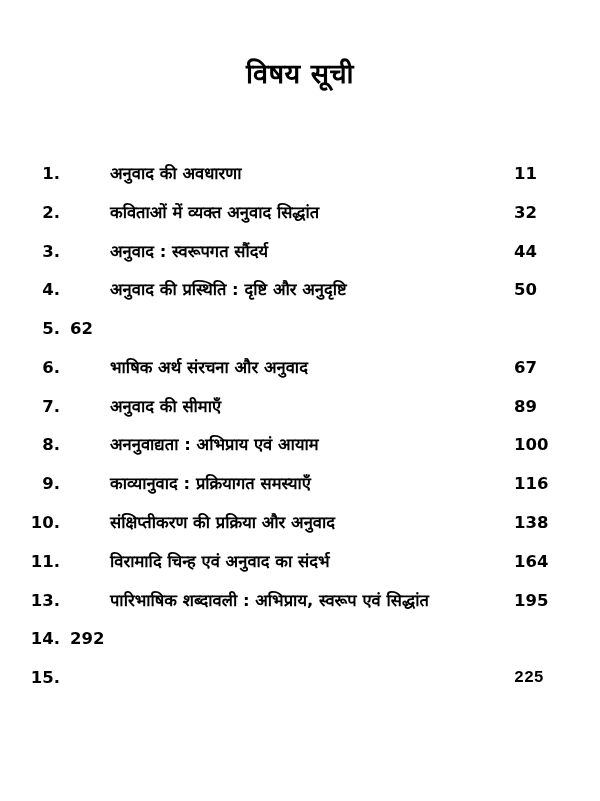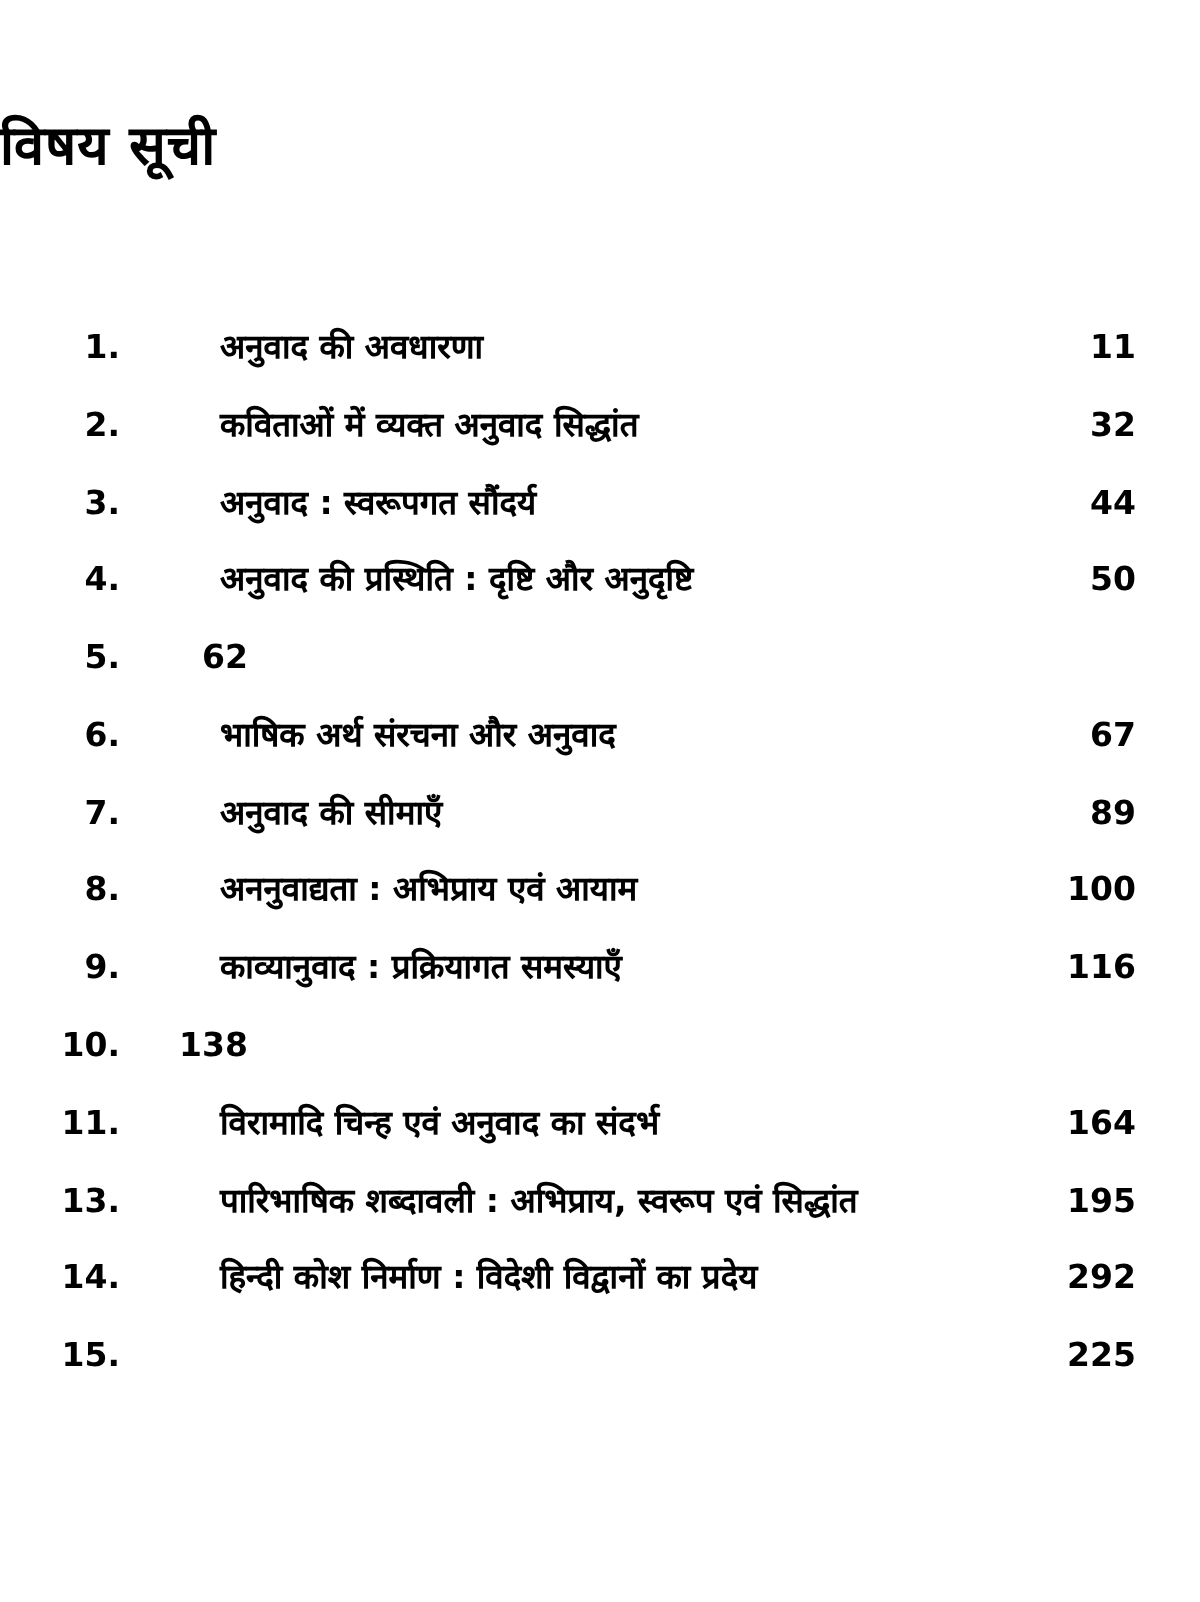--- a/index.html
+++ b/index.html
@@ -15,21 +15,21 @@
     overflow: hidden;
   }
   .page {
     width: 600px;
     height: 801px;
     position: relative;
     box-sizing: border-box;
     padding: 0;
   }
   .page-title {
-    text-align: left;
+    text-align: center;
     font-size: 27px;
     font-weight: bold;
     letter-spacing: 0.5px;
     margin-top: 56px;
     margin-bottom: 0;
     line-height: 1.3;
   }
   .toc {
     margin-top: 72px;
     padding-left: 30px;
@@ -56,25 +56,26 @@
     padding-right: 8px;
     margin-left: 40px;
   }
   .toc-title .cont {
     display: block;
     margin-top: 14px;
   }
   .toc-page {
     flex: 0 0 54px;
     width: 54px;
-    text-align: right;
+    text-align: left;
     white-space: nowrap;
   }
   .toc-row.wrap .toc-page {
     align-self: flex-end;
+    font-family: Liberation Mono, monospace;
   }
 </style>
 </head>
 <body>
 
 <div class="page">
 
   <div class="page-title">विषय सूची</div>
 
   <div class="toc">
@@ -127,39 +128,39 @@
     </div>
 
     <div class="toc-row">
       <span class="toc-num">9.</span>
       <span class="toc-title">काव्यानुवाद : प्रक्रियागत समस्याएँ</span>
       <span class="toc-page">116</span>
     </div>
 
     <div class="toc-row">
       <span class="toc-num">10.</span>
+      <span class="toc-title">संक्षिप्तीकरण की प्रक्रिया और अनुवाद</span>
       <span class="toc-page">138</span>
     </div>
 
     <div class="toc-row">
       <span class="toc-num">11.</span>
       <span class="toc-title">विरामादि चिन्ह एवं अनुवाद का संदर्भ</span>
       <span class="toc-page">164</span>
     </div>
 
 
     <div class="toc-row">
       <span class="toc-num">13.</span>
       <span class="toc-title">पारिभाषिक शब्दावली : अभिप्राय, स्वरूप एवं सिद्धांत</span>
       <span class="toc-page">195</span>
     </div>
 
     <div class="toc-row">
       <span class="toc-num">14.</span>
-      <span class="toc-title">हिन्दी कोश निर्माण : विदेशी विद्वानों का प्रदेय</span>
       <span class="toc-page">292</span>
     </div>
 
     <div class="toc-row wrap">
       <span class="toc-num">15.</span>
       <span class="toc-title"></span>
       <span class="toc-page">225</span>
     </div>
 
   </div>

